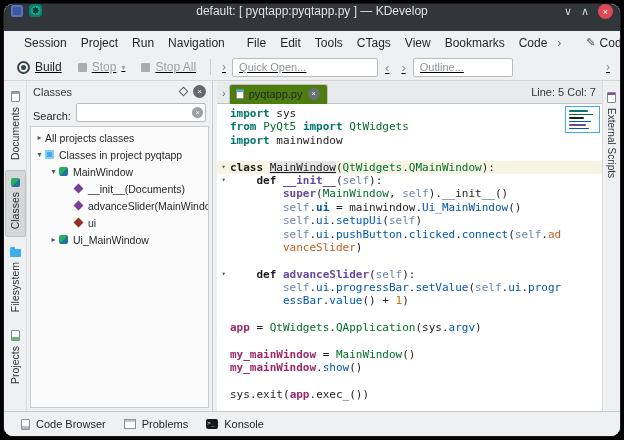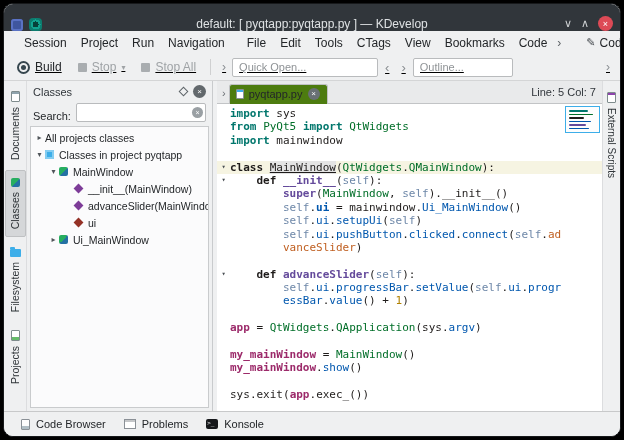--- a/index.html
+++ b/index.html
@@ -2,21 +2,21 @@
 <html><head>
 <meta charset="utf-8">
 <style>
   *{margin:0;padding:0;box-sizing:border-box;}
   html,body{width:624px;height:440px;background:#000;overflow:hidden;
     font-family:"Liberation Sans",sans-serif;}
   .window{position:absolute;left:3px;top:3px;width:618px;height:434px;border-radius:10px;
     overflow:hidden;background:#eff0f1;display:flex;flex-direction:column;border:1px solid #17191b;}
 
   
-  .titlebar{height:27px;background:#31363b;display:flex;align-items:flex-end;padding:0 7px;flex:0 0 auto;}
+  .titlebar{height:27px;background:#31363b;display:flex;align-items:flex-start;padding:0 7px;flex:0 0 auto;}
   .tb-side{width:72px;display:flex;align-items:center;gap:6px;}
   .tb-side.right{justify-content:flex-end;gap:9px;}
   .app-icon{width:12px;height:12px;border-radius:3px;background:#3f569e;box-shadow:inset 0 0 0 2px #5a72c4;}
   .gear-icon{width:13px;height:13px;border-radius:4px;
     background:radial-gradient(circle at center,#06403a 0 3px,#12a390 3px 5px,#0c7d6f 5px);}
   .title-text{flex:1;text-align:center;font-size:12px;color:#dfe2e4;white-space:nowrap;overflow:hidden;}
   .wc{font-size:11px;color:#cfd2d4;line-height:1;}
   .wc-close{width:15px;height:15px;border-radius:50%;background:#dd4a56;color:#fff;font-size:9px;
     display:flex;align-items:center;justify-content:center;}
 
@@ -253,21 +253,21 @@
             <span class="tree-label">Classes in project pyqtapp</span>
           </div>
           <div class="tree-row" style="padding-left: 17px;">
             <span class="expander">▾</span>
             <span class="node-icon ic-class"></span>
             <span class="tree-label">MainWindow</span>
           </div>
           <div class="tree-row" style="padding-left: 31px;">
             <span class="expander"></span>
             <span class="node-icon ic-method"></span>
-            <span class="tree-label">__init__(MainWindow)</span>
+            <span class="tree-label">__init__(Documents)</span>
           </div>
           <div class="tree-row" style="padding-left: 31px;">
             <span class="expander"></span>
             <span class="node-icon ic-method"></span>
             <span class="tree-label">advanceSlider(MainWindow)</span>
           </div>
           <div class="tree-row" style="padding-left: 31px;">
             <span class="expander"></span>
             <span class="node-icon ic-field"></span>
             <span class="tree-label">ui</span>

